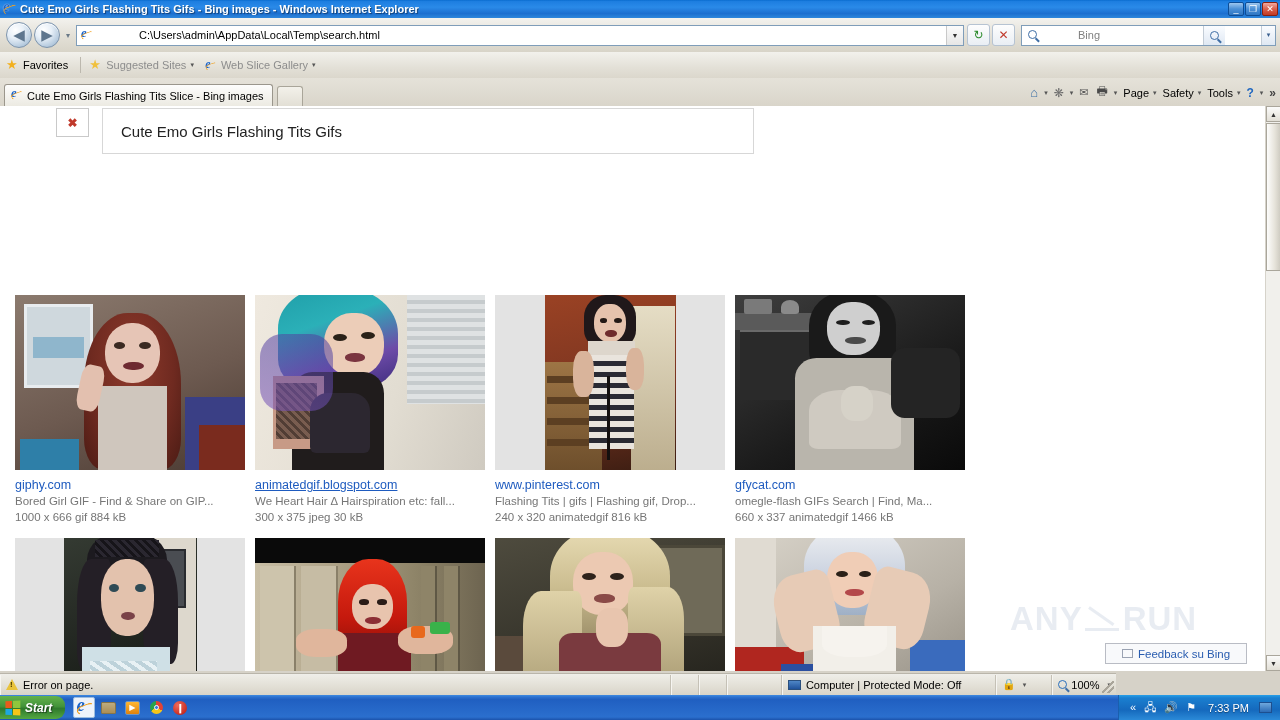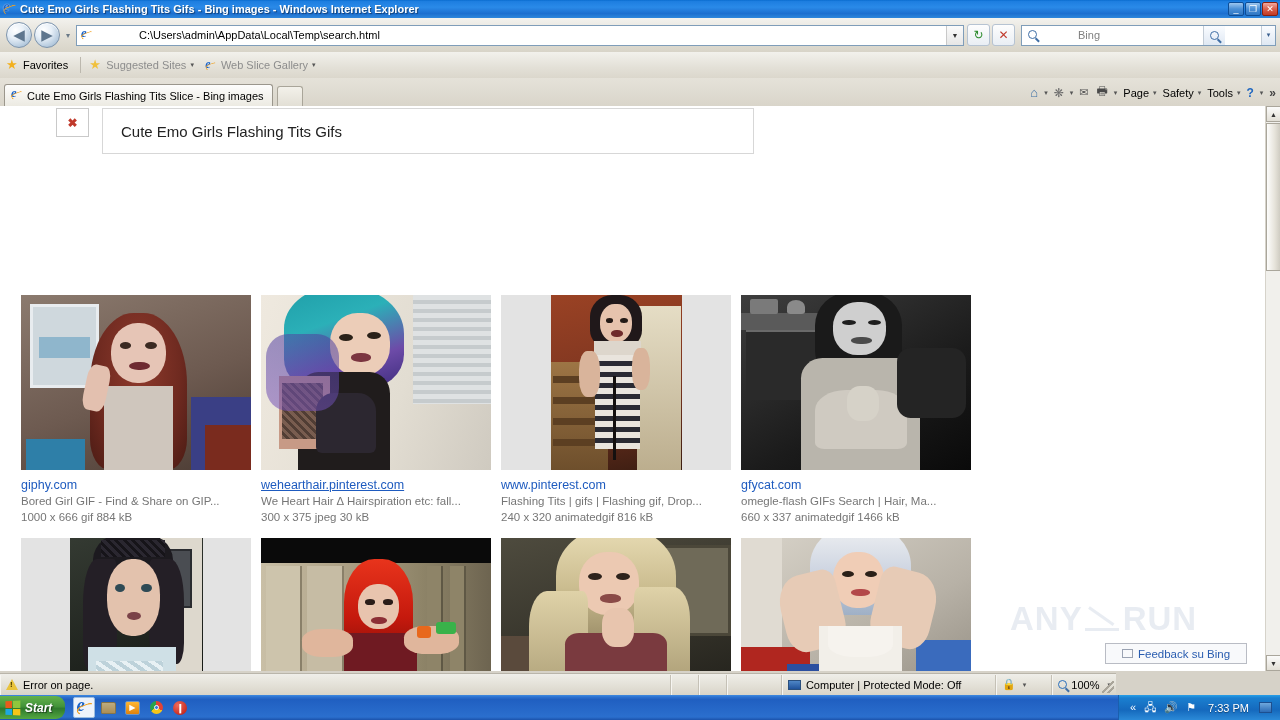--- a/index.html
+++ b/index.html
@@ -156,21 +156,21 @@
     display: flex; align-items: center; justify-content: center; flex: none;
   }
   .broken-x { color: #c0392b; font-size: 12px; font-weight: bold; line-height: 1; }
   .qbox {
     width: 652px; height: 46px; border: 1px solid #d7d7d7; background: #fff;
     margin-left: 13px; display: flex; align-items: center; padding-left: 18px;
     font-size: 15px; color: #222; font-family: "Liberation Sans", sans-serif;
   }
 
   
-  .results { position: absolute; left: 21px; top: 189px; width: 960px; }
+  .results { position: absolute; left: 15px; top: 189px; width: 960px; }
   .row { display: flex; }
   .cell { width: 230px; margin-right: 10px; }
   .thumb {
     width: 230px; height: 175px; background: #e3e3e3;
     display: flex; align-items: center; justify-content: center; overflow: hidden;
   }
   .thumb .inner { display: block; }
   .cap { padding-top: 7px; }
   .cap .site {
     color: #1e5bbf; font-size: 12.5px; text-decoration: none; display: block;
@@ -455,21 +455,21 @@
                 <div style="left:39%;top:33%;width:9%;height:5%;background:#7b3540;border-radius:45%"></div>
                 <div style="left:16%;top:44%;width:40%;height:56%;background:#201c1c;border-radius:22% 22% 0 0"></div>
                 <div style="left:8%;top:46%;width:22%;height:42%;background:#c79a86"></div>
                 <div style="left:9%;top:50%;width:18%;height:32%;background:repeating-linear-gradient(45deg,#6b5246 0 3px,#3c2d26 3px 6px);opacity:.85"></div>
                 <div style="left:24%;top:56%;width:26%;height:34%;background:#2c2730;border-radius:30% 30% 10% 10%"></div>
                 <div style="left:2%;top:22%;width:32%;height:44%;background:linear-gradient(200deg,#4a3f9c,#7a54b8);border-radius:30%;opacity:.55"></div>
               </div>
             </div>
           </div>
           <div class="cap">
-            <span class="site ul">wehearthair.pinterest.com</span>
+            <span class="site ul">animatedgif.blogspot.com</span>
             <div class="desc">We Heart Hair ∆ Hairspiration etc: fall...</div>
             <div class="meta">300 x 375 jpeg 30 kB</div>
           </div>
         </div>
 
         <div class="cell">
           <div class="thumb">
             <div class="inner" style="width:131px;height:175px">
               <div class="pic" style="background:#7d3a23">
                 <div style="left:0;top:0;width:100%;height:100%;background:linear-gradient(170deg,#9a4224 0%,#7a3420 55%,#3a1d12 100%)"></div>
@@ -515,21 +515,21 @@
                 <div style="left:48%;top:24%;width:9%;height:4%;background:#4a4a4a;border-radius:45%"></div>
                 <div style="left:26%;top:36%;width:52%;height:64%;background:#b9b5ac;border-radius:18% 18% 0 0"></div>
                 <div style="left:32%;top:54%;width:40%;height:34%;background:#cfcac1;border-radius:34% 34% 10% 10%"></div>
                 <div style="left:46%;top:52%;width:14%;height:20%;background:#d6d2c8;border-radius:40%"></div>
                 <div style="left:68%;top:30%;width:30%;height:40%;background:#242424;border-radius:20%"></div>
               </div>
             </div>
           </div>
           <div class="cap">
             <span class="site">gfycat.com</span>
-            <div class="desc">omegle-flash GIFs Search | Hair, Ma...</div>
+            <div class="desc">omegle-flash GIFs Search | Find, Ma...</div>
             <div class="meta">660 x 337 animatedgif 1466 kB</div>
           </div>
         </div>
       </div>
 
       <div class="row" style="margin-top:13px">
 
         <div class="cell">
           <div class="thumb">
             <div class="inner" style="width:133px;height:175px">

